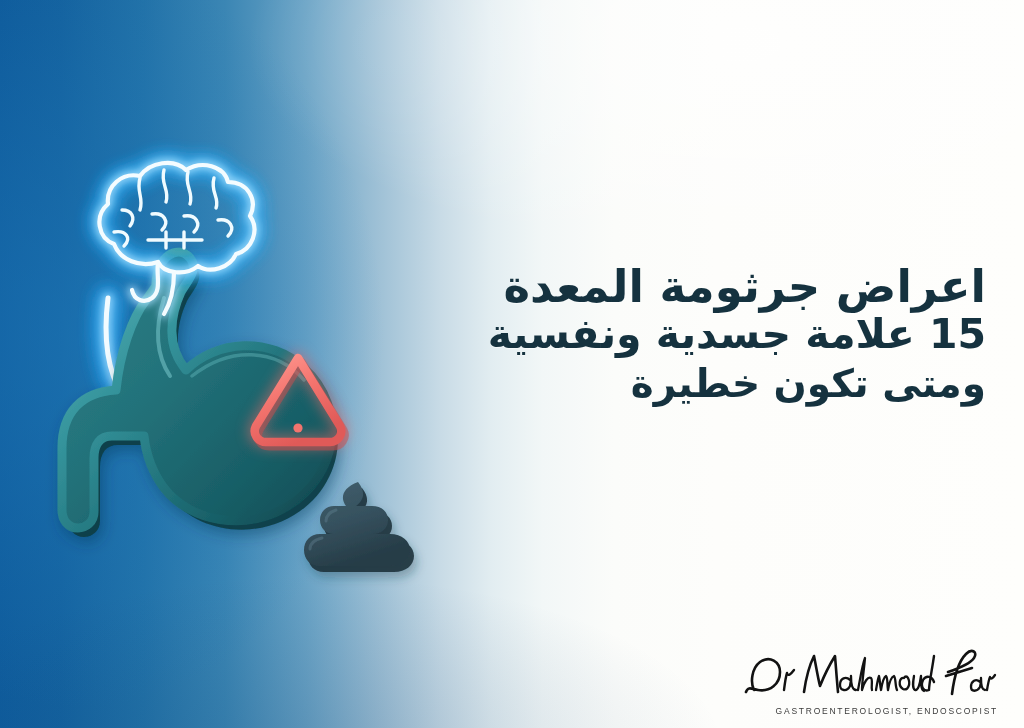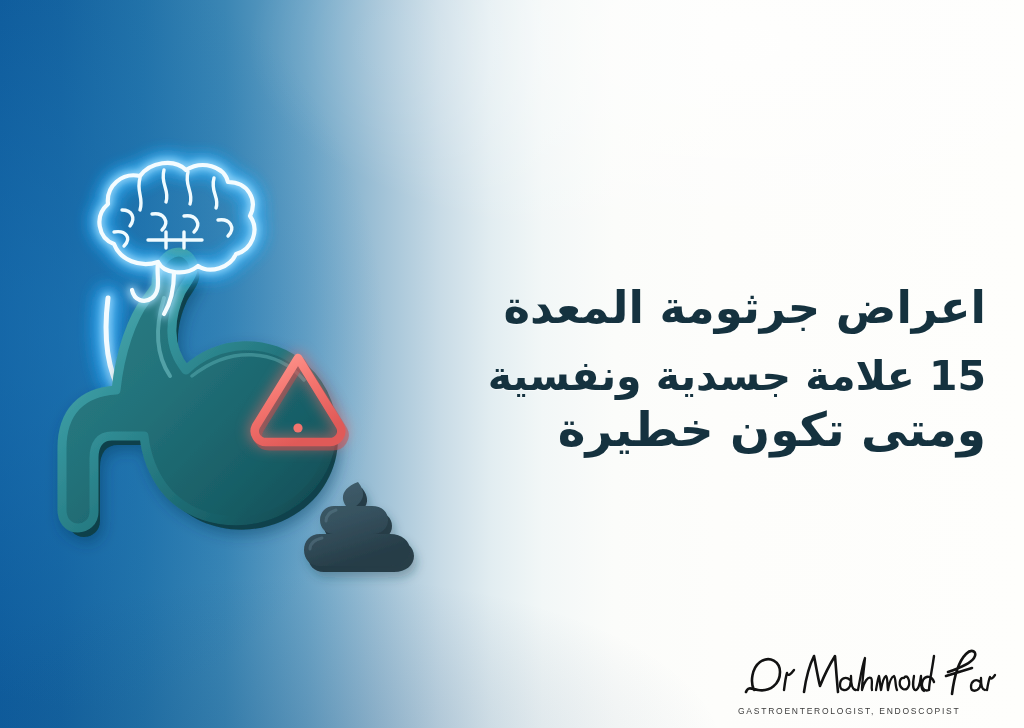--- a/index.html
+++ b/index.html
@@ -66,33 +66,32 @@
     unicode-bidi: isolate;
   }
   .headline .line {
     display: block;
     color: #15323f;
     font-weight: 700;
     line-height: 1.12;
     letter-spacing: -0.3px;
     text-shadow: 0 1px 1px rgba(255,255,255,0.55);
     white-space: nowrap;
-    margin-top: 21px;
   }
   .headline .line-1 { font-size: 45px; }
   .headline .line-2 { font-size: 41px; }
-  .headline .line-3 { font-size: 47px; margin-top: 4px; }
+  .headline .line-3 { font-size: 39px; margin-top: 4px; }
 
   
   .signature {
     position: absolute;
     right: 26px;
     bottom: 12px;
     width: 260px;
-    text-align: left;
+    text-align: right;
   }
   .signature-mark {
     display: block;
     width: 100%;
     height: 62px;
   }
   .signature-mark svg { display: block; width: 100%; height: 100%; overflow: visible; }
   .signature-sub {
     display: block;
     margin-top: 2px;

